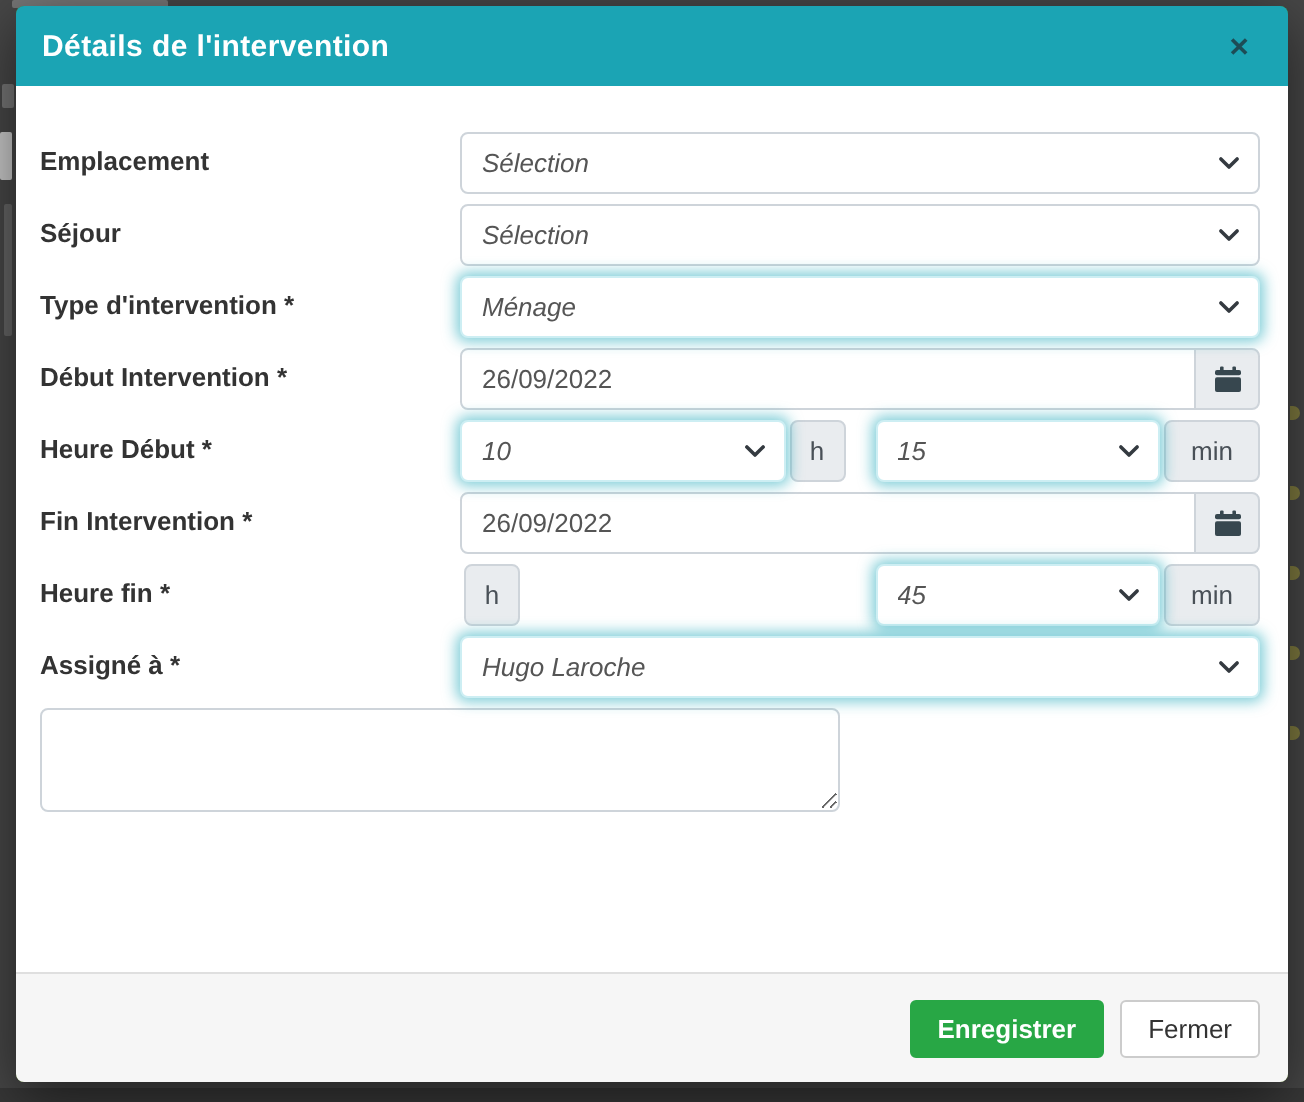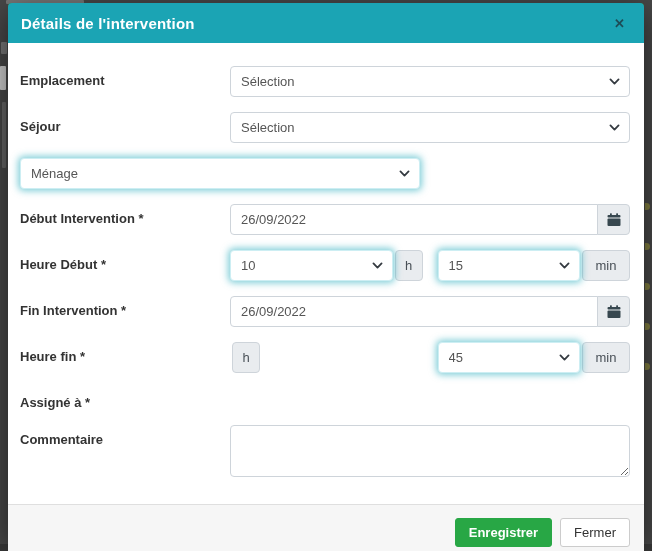--- a/index.html
+++ b/index.html
@@ -34,32 +34,32 @@
     padding:0 16px 0 13px;
   }
   .modal-title { color:#fff; font-size:15px; font-weight:bold; letter-spacing:.2px; }
   .close-btn {
     background:none; border:none; cursor:pointer;
     font-size:13px; font-weight:bold; color:#1e3d46; opacity:.85; line-height:1;
     padding:2px 3px;
   }
   .modal-body { flex:1 1 auto; padding:23px 14px 8px 12px; background:#fff; }
 
-  .form-row { display:flex; margin-bottom:15px; }
+  .form-row { display:flex; margin-bottom:5px; }
   .form-label { width:210px; flex:0 0 210px; padding-top:7px; font-size:13px; font-weight:bold; color:#333; }
   .ctrl-col { width:400px; flex:0 0 400px; }
 
   .ctrl {
     width:100%; height:31px;
     border:1px solid #ced4da; border-radius:4px;
     background:#fff; color:#555;
     font-family:"Liberation Sans", sans-serif; font-size:13px;
     padding:0 10px; outline:none;
   }
-  select.ctrl { appearance:none; -webkit-appearance:none; -moz-appearance:none; padding-right:34px; }
+  select.ctrl { appearance:none; -webkit-appearance:none; -moz-appearance:none; padding-right:34px;font-style:italic; }
   .focused {
     border-color:#cdeef3;
     box-shadow:0 0 7px 2px rgba(25,166,184,.55);
   }
   .select-wrap { position:relative; }
   .select-wrap .chevron { position:absolute; right:9px; top:9px; pointer-events:none; }
 
   .input-group { display:flex; }
   .input-group .date-input { flex:1 1 auto; border-radius:4px 0 0 4px; }
   .addon {
@@ -133,20 +133,21 @@
         <select class="ctrl">
           <option>Sélection</option>
         </select>
         <svg class="chevron" width="13" height="13" viewBox="0 0 16 16">
             <path d="M3 5.5 L8 10.5 L13 5.5" fill="none" stroke="#343a40" stroke-width="2.2" stroke-linecap="round" stroke-linejoin="round"></path>
           </svg>
       </div>
     </div>
 
     <div class="form-row">
+      <label class="form-label">Type d'intervention *</label>
       <div class="ctrl-col select-wrap">
         <select class="ctrl focused">
           <option>Ménage</option>
         </select>
         <svg class="chevron" width="13" height="13" viewBox="0 0 16 16">
             <path d="M3 5.5 L8 10.5 L13 5.5" fill="none" stroke="#343a40" stroke-width="2.2" stroke-linecap="round" stroke-linejoin="round"></path>
           </svg>
       </div>
     </div>
 
@@ -223,24 +224,31 @@
                 <path d="M3 5.5 L8 10.5 L13 5.5" fill="none" stroke="#343a40" stroke-width="2.2" stroke-linecap="round" stroke-linejoin="round"></path>
               </svg>
           </div>
           <span class="addon unit-min">min</span>
         </div>
       </div>
     </div>
 
     <div class="form-row">
       <label class="form-label">Assigné à *</label>
-    </div>
-
-    <div class="form-row">
-      <label class="form-label">Commentaire</label>
+      <div class="ctrl-col select-wrap">
+        <select class="ctrl focused">
+          <option>Hugo Laroche</option>
+        </select>
+        <svg class="chevron" width="13" height="13" viewBox="0 0 16 16">
+            <path d="M3 5.5 L8 10.5 L13 5.5" fill="none" stroke="#343a40" stroke-width="2.2" stroke-linecap="round" stroke-linejoin="round"></path>
+          </svg>
+      </div>
+    </div>
+
+    <div class="form-row">
       <div class="ctrl-col">
         <textarea class="ctrl" style=""></textarea>
       </div>
     </div>
 
   </div>
 
   <div class="modal-footer">
     <button class="btn btn-success">Enregistrer</button>
     <button class="btn btn-default">Fermer</button>

